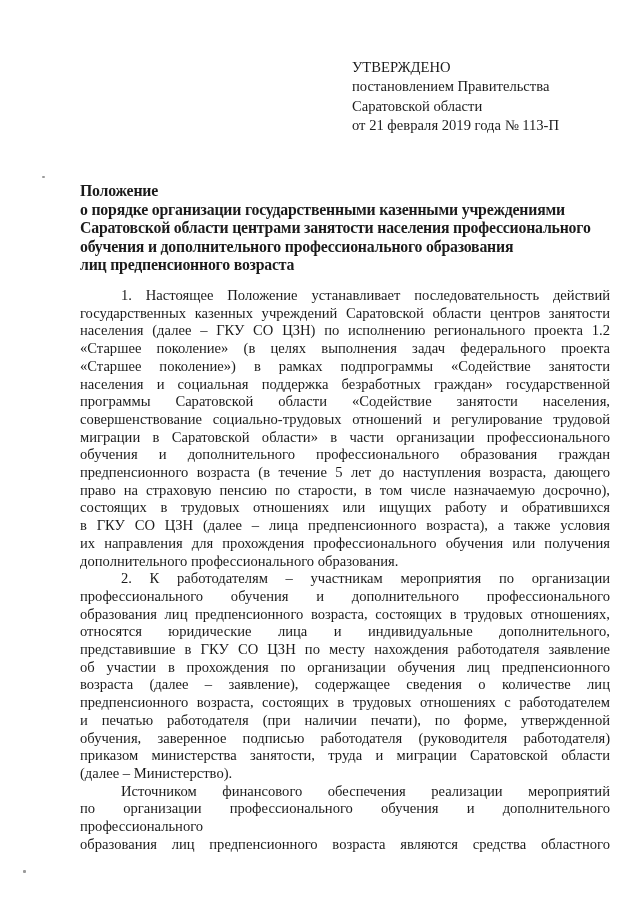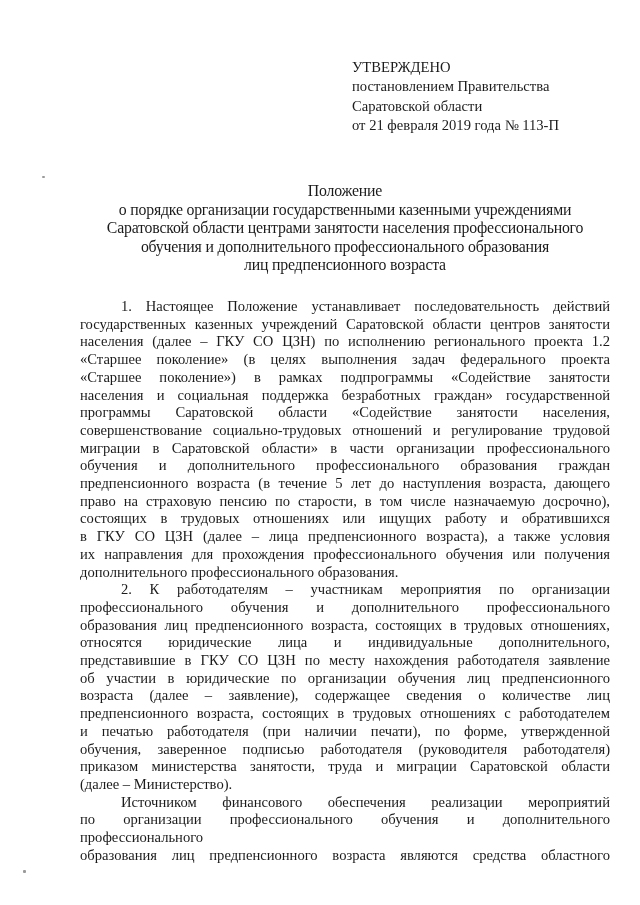--- a/index.html
+++ b/index.html
@@ -28,33 +28,32 @@
     text-align: left;
   }
   .approval .t-line { white-space: nowrap; }
 
   
   .doc-title {
     position: absolute;
     left: 80px;
     top: 182px;
     width: 530px;
-    font-weight: normal;
+    font-weight: bold;
     font-size: 15.8px;
     letter-spacing: -0.2px;
     line-height: 18.6px;
-    text-align: center;
   }
   .doc-title .t-line { white-space: nowrap; }
 
   
   .body-col {
     position: absolute;
     left: 80px;
-    top: 298px;
+    top: 287px;
     width: 530px;
     font-size: 14.6px;
     line-height: 17.7px;
   }
   .paragraph { margin: 0; }
   .b-line {
     text-align: justify;
     text-align-last: justify;
     text-justify: inter-word;
   }
@@ -112,21 +111,21 @@
         <div class="b-line">в ГКУ СО ЦЗН (далее – лица предпенсионного возраста), а также условия</div>
         <div class="b-line">их направления для прохождения профессионального обучения или получения</div>
         <div class="b-line last">дополнительного профессионального образования.</div>
       </div>
       <div class="paragraph">
         <div class="b-line indent">2. К  работодателям  –  участникам  мероприятия  по  организации</div>
         <div class="b-line">профессионального обучения и дополнительного профессионального</div>
         <div class="b-line">образования лиц предпенсионного возраста, состоящих в трудовых отношениях,</div>
         <div class="b-line">относятся юридические лица и индивидуальные дополнительного,</div>
         <div class="b-line">представившие в ГКУ СО ЦЗН по месту нахождения работодателя заявление</div>
-        <div class="b-line">об участии в юридические по организации обучения лиц предпенсионного</div>
+        <div class="b-line">об участии в прохождения по организации обучения лиц предпенсионного</div>
         <div class="b-line">возраста (далее – заявление), содержащее сведения о количестве лиц</div>
         <div class="b-line">предпенсионного возраста, состоящих в трудовых отношениях с работодателем</div>
         <div class="b-line">и печатью работодателя (при наличии печати), по форме, утвержденной</div>
         <div class="b-line">обучения, заверенное подписью работодателя (руководителя работодателя)</div>
         <div class="b-line">приказом министерства занятости, труда и миграции Саратовской области</div>
         <div class="b-line last">(далее – Министерство).</div>
       </div>
       <div class="paragraph">
         <div class="b-line indent">Источником финансового обеспечения реализации мероприятий</div>
         <div class="b-line">по организации профессионального обучения и дополнительного профессионального</div>

